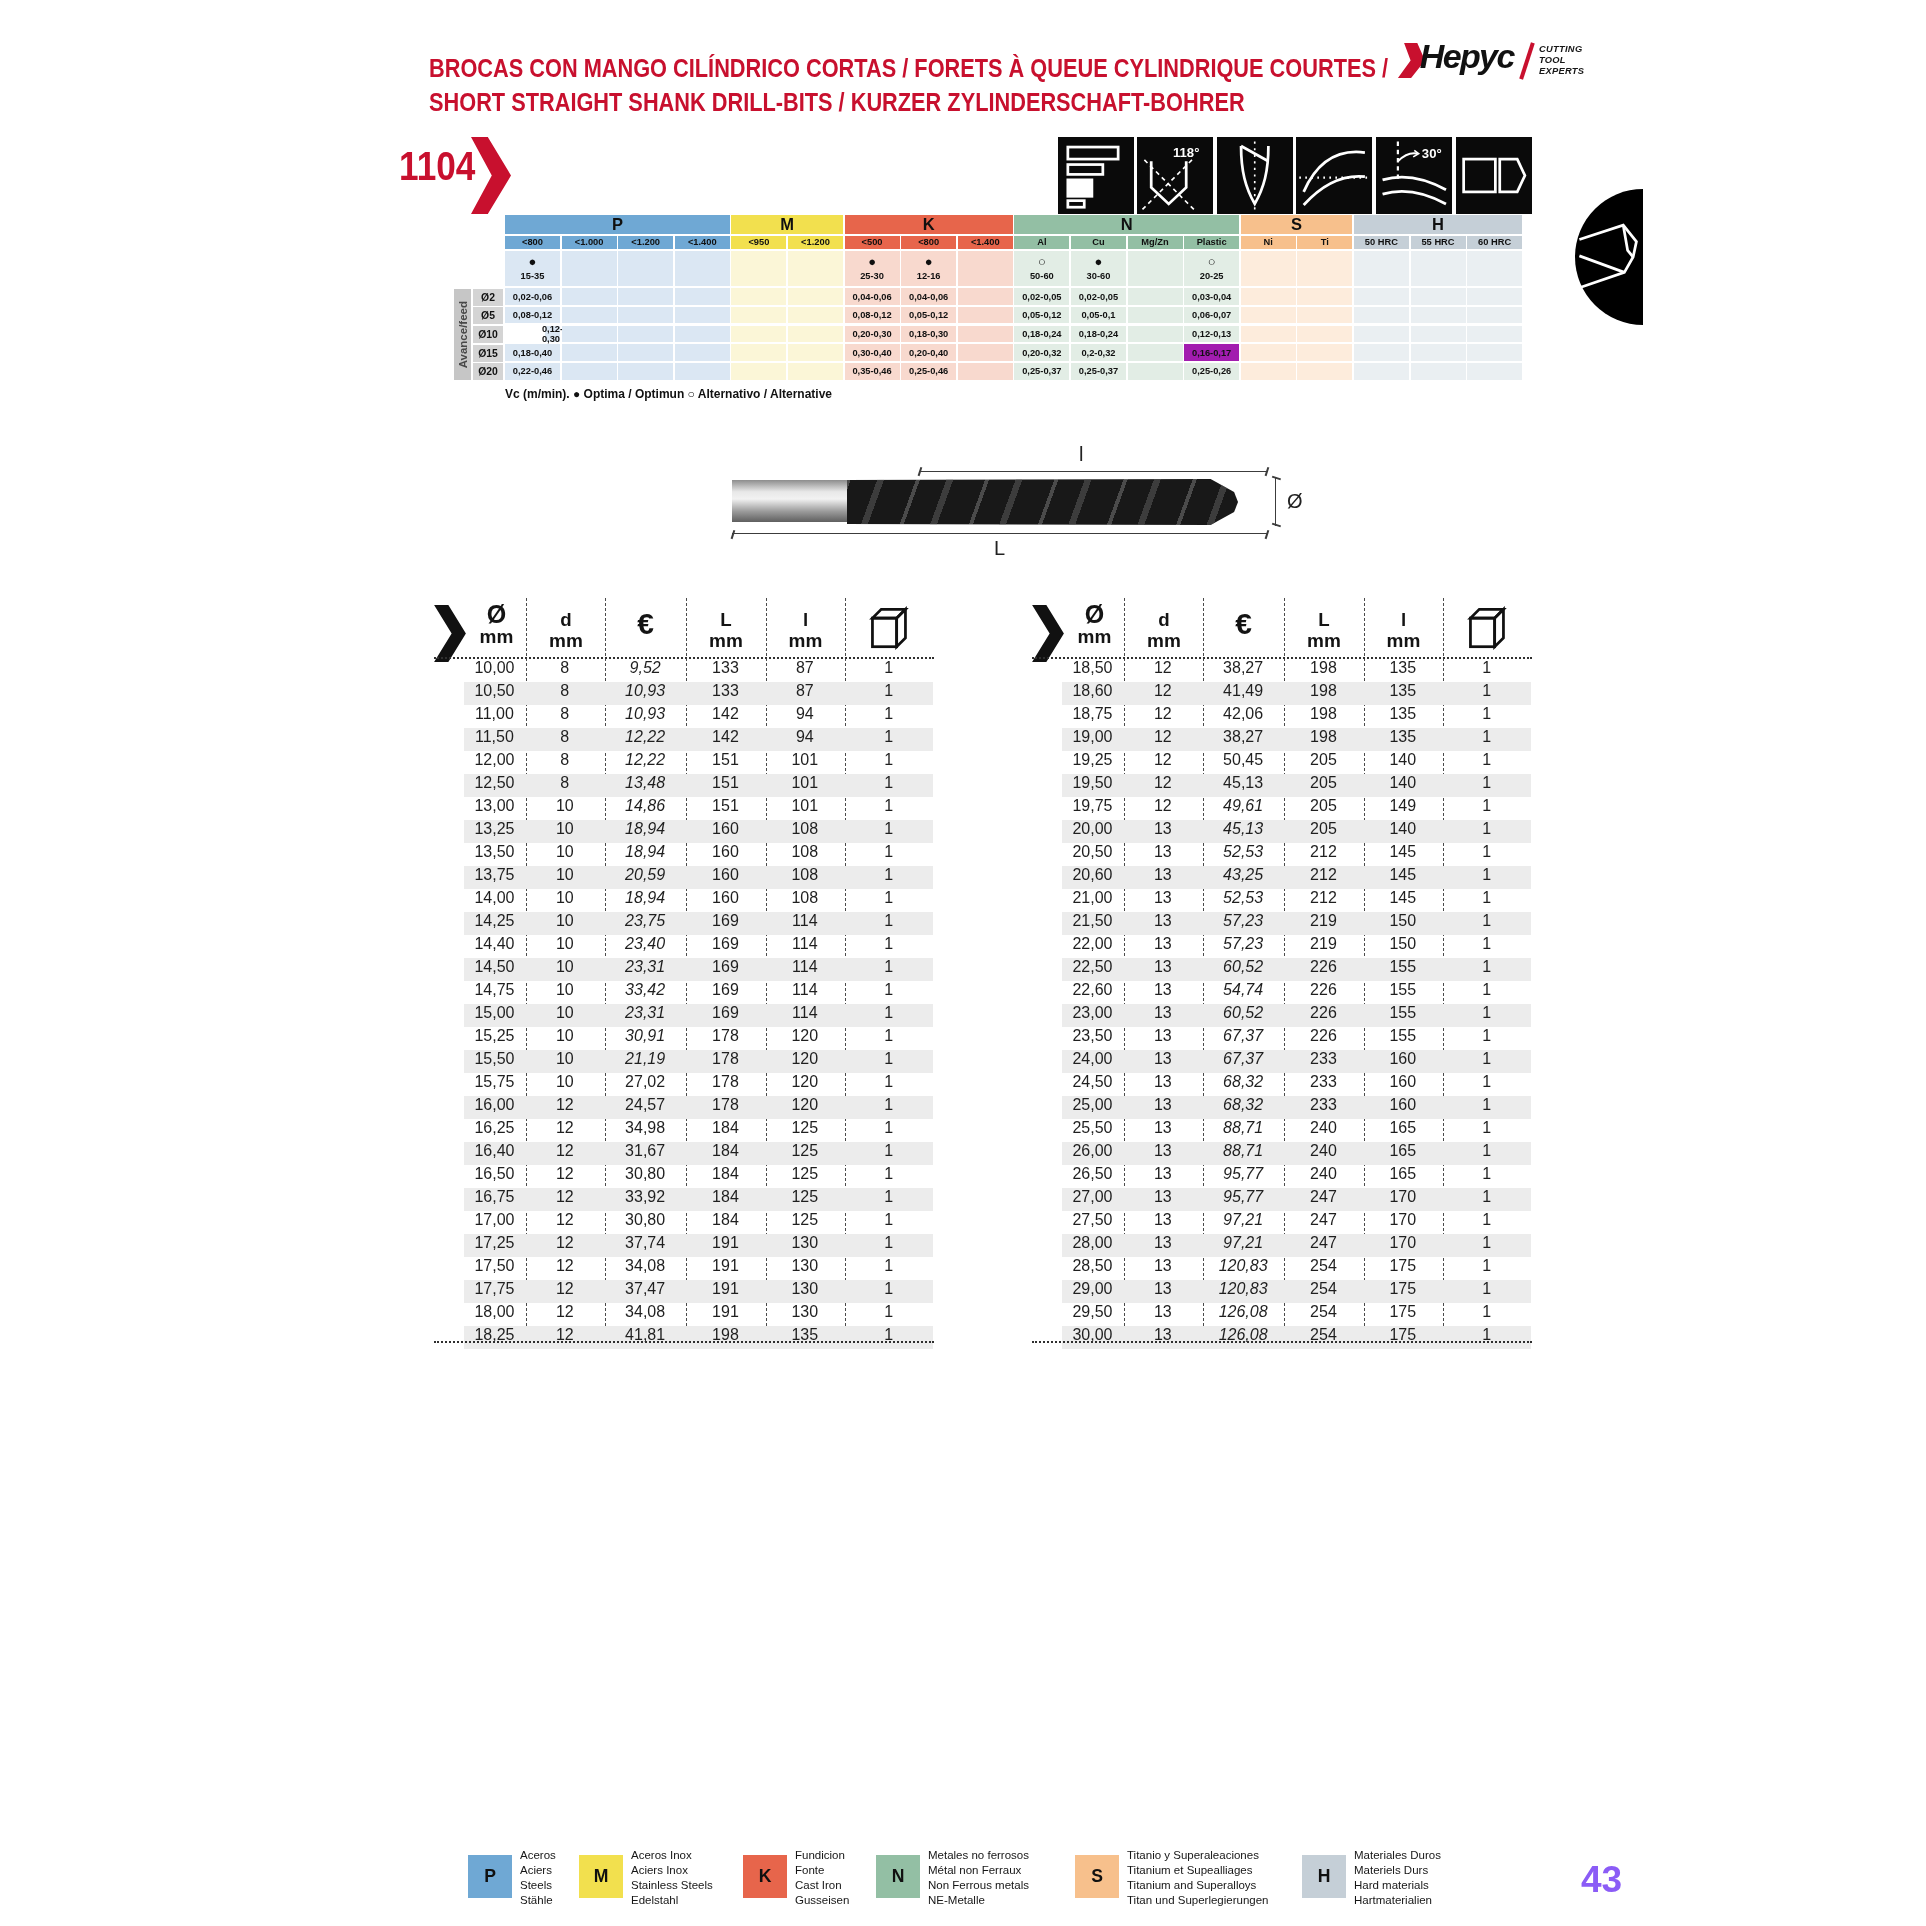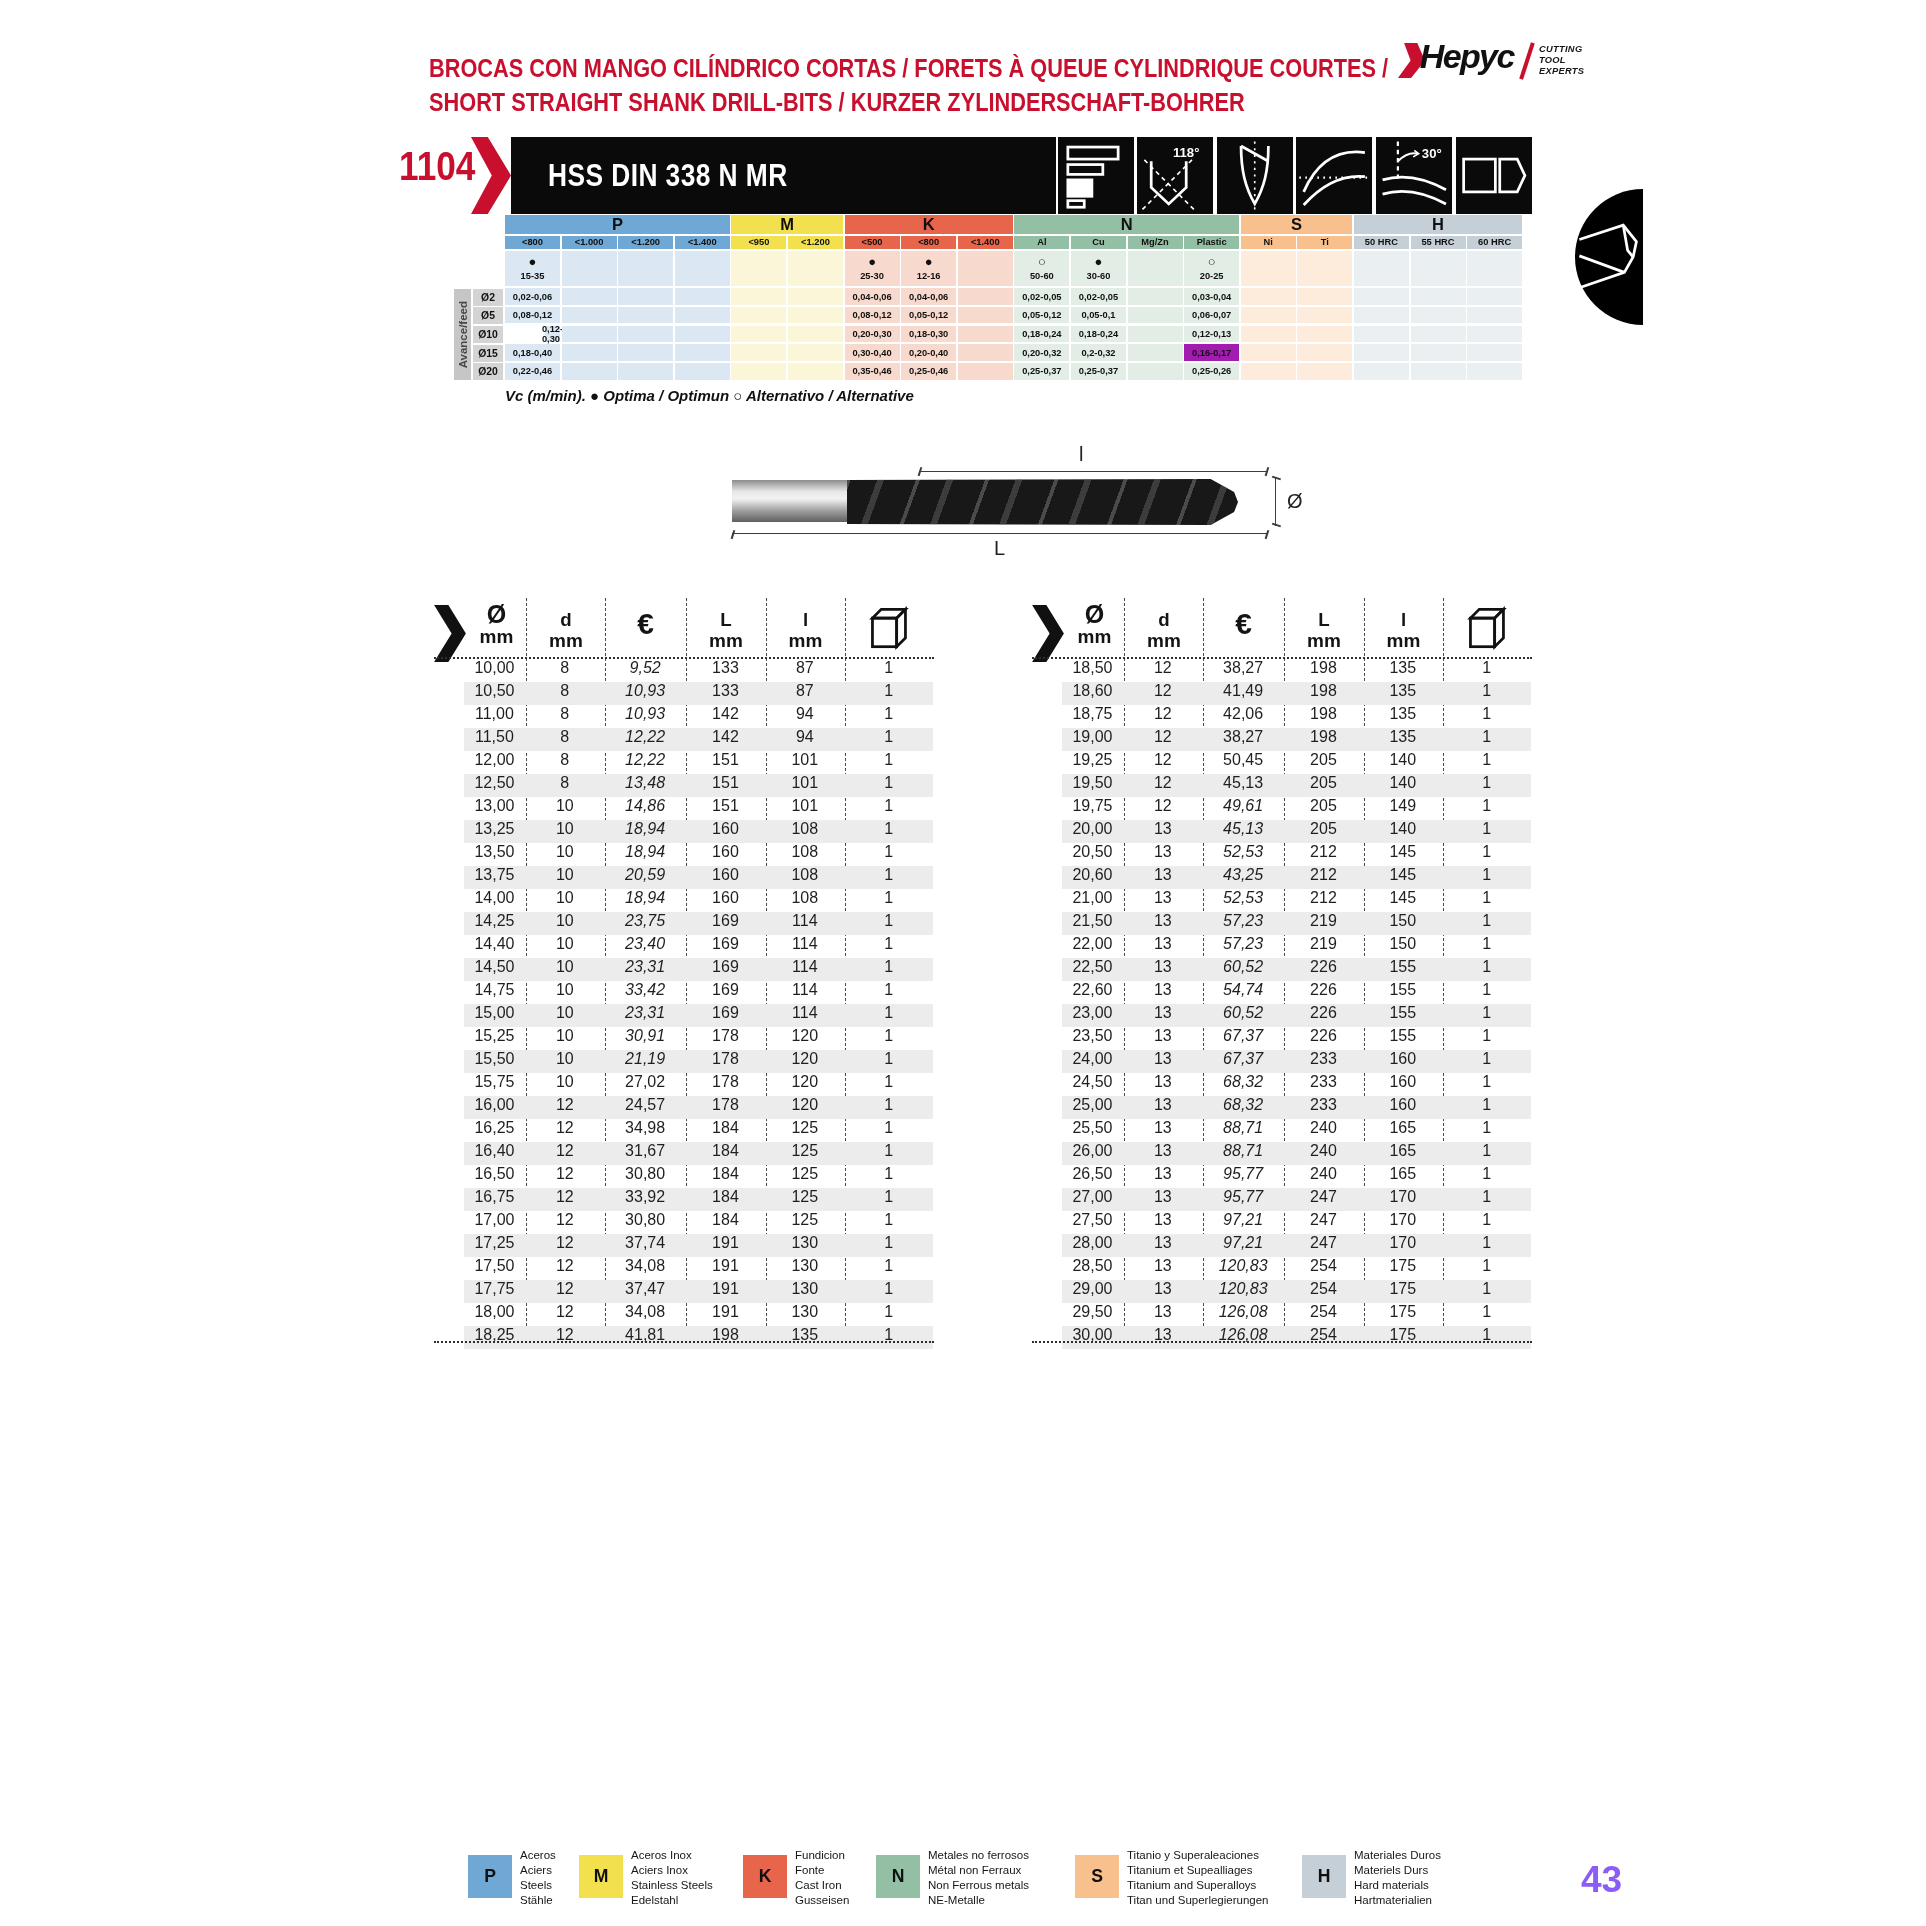--- a/index.html
+++ b/index.html
@@ -43,21 +43,21 @@
   .dot-cell{display:flex;flex-direction:column;align-items:center;justify-content:center;gap:2.2px;
             font-weight:bold;color:#101010;}
   .dot-mark{font-size:13px;line-height:12px;}
   .dot-range{font-size:9.3px;}
   .f-cell{display:flex;align-items:center;justify-content:center;font-size:9.3px;font-weight:bold;color:#101010;}
   .feed-strip{left:454px;top:289px;width:17px;height:91px;background:#c6c6c6;display:flex;
               align-items:center;justify-content:center;}
   .feed-strip span{writing-mode:vertical-rl;transform:rotate(180deg);font-size:11.5px;font-weight:bold;color:#474747;}
   .dia-cell{position:absolute;left:473px;width:30px;height:16.5px;background:#d4d4d4;display:flex;
             align-items:center;justify-content:center;font-size:10.4px;font-weight:bold;color:#111;}
-  .footnote{left:505px;top:387px;font-size:15px;font-weight:bold;color:#111;font-style:italic;}
+  .footnote{left:505px;top:387px;font-size:12px;font-weight:bold;color:#111;}
 
   
   .diagram{left:719px;top:447px;width:593px;height:115px;}
   .dim{position:absolute;border-top:1.6px solid #3c3c3c;}
   .dim:before,.dim:after{content:"";position:absolute;top:-4.4px;width:1.6px;height:8.8px;background:#3c3c3c;transform:rotate(18deg);}
   .dim:before{left:0;} .dim:after{right:0;}
   .dimv{position:absolute;border-left:1.6px solid #3c3c3c;}
   .dimv:before,.dimv:after{content:"";position:absolute;left:-4.4px;height:1.6px;width:8.8px;background:#3c3c3c;transform:rotate(18deg);}
   .dimv:before{top:0;} .dimv:after{bottom:0;}
   .dim-label{position:absolute;font-size:20px;color:#222;}
@@ -108,23 +108,20 @@
     <div class="logo-slash"></div>
     <div class="logo-tag">
       <div>CUTTING</div>
       <div>TOOL</div>
       <div>EXPERTS</div>
     </div>
   </div>
 
   <div class="abs code">1104</div>
   <div class="abs code-chev"></div>
-  <div class="abs banner">
-    <div class="banner-text">HSS DIN 338 N MR</div>
-  </div>
 
   <div class="iconbox" style="left:1058px">
     <svg width="76" height="77" viewBox="0 0 139 140">
       <g stroke="#fff" stroke-width="5" fill="none">
         <rect x="18" y="18" width="92" height="22"></rect>
         <rect x="18" y="50" width="64" height="18"></rect>
         <rect x="18" y="78" width="44" height="30" fill="#fff"></rect>
         <rect x="18" y="116" width="30" height="12"></rect>
       </g>
     </svg>

